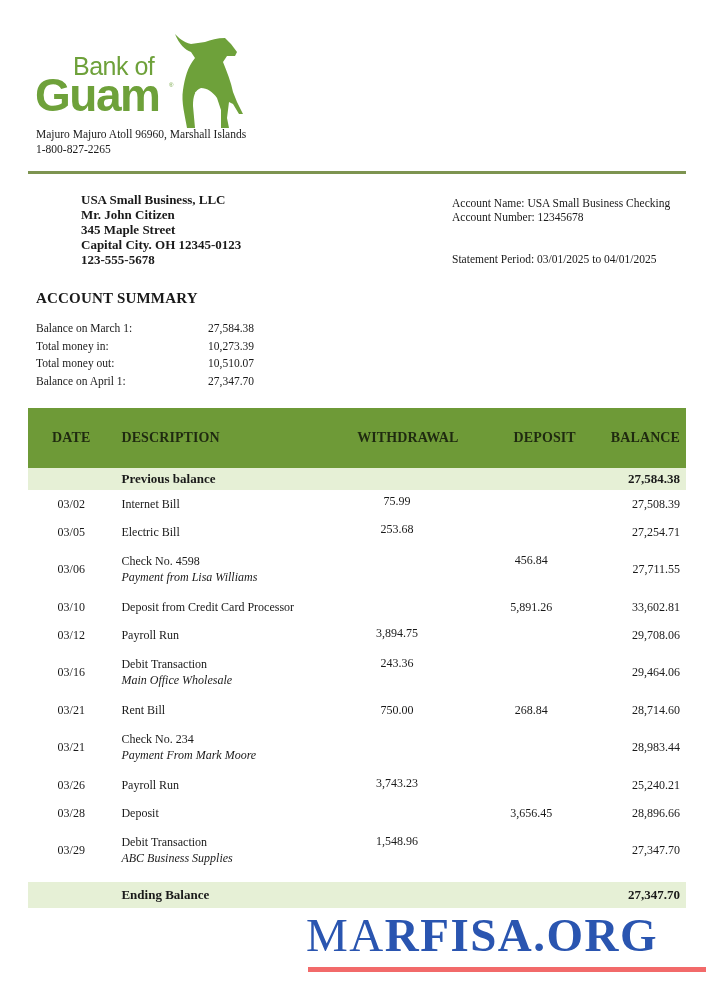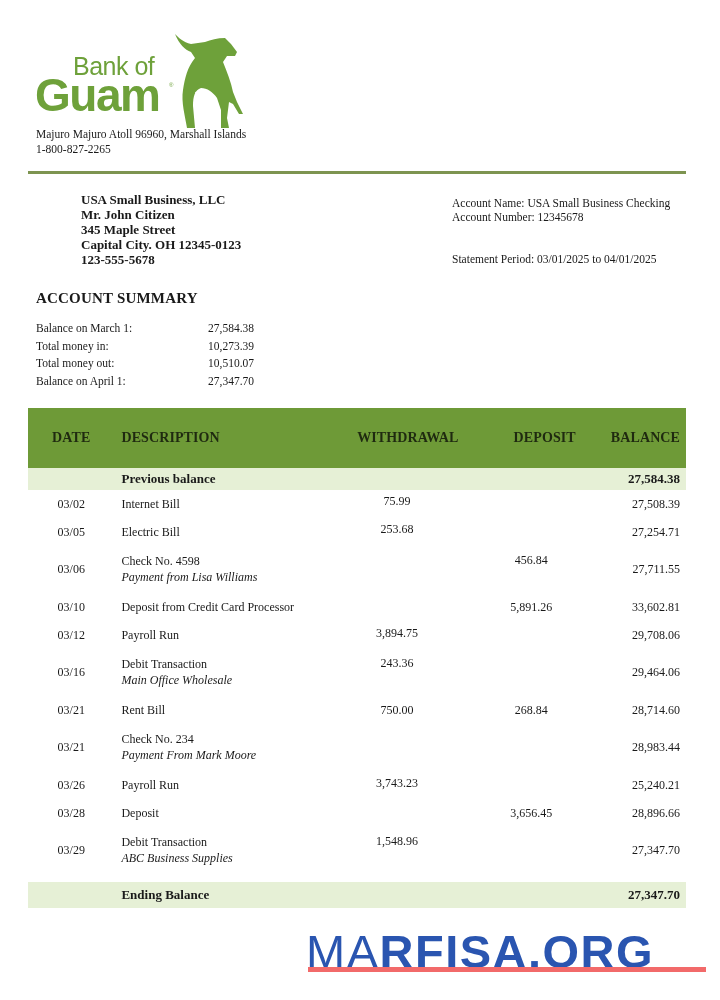--- a/index.html
+++ b/index.html
@@ -43,22 +43,22 @@
   .c-dep { width: 110px; text-align: center; }
   .c-bal { width: 84px; text-align: right; padding-right: 6px !important; }
   .txn tr.shade td { background: #e6f0d6; font-weight: bold; font-size: 13px; height: 22px; }
   .txn tr.single td { height: 28px; font-size: 12px; }
   .txn tr.double td { height: 47px; font-size: 12px; }
   .txn tr.double .sub { font-style: italic; margin-top: 1px; display: block; }
   .txn td .amt-top { position: relative; top: -9px; }
   .txn tr.spacer td { height: 8px; }
   .date-cell { font-size: 13px; }
 
-  .watermark { position: absolute; left: 306px; top: 912px; font-family: Liberation Sans, sans-serif;
-               font-size: 47px; color: #2a55b0; letter-spacing: 1.5px; line-height: 1; margin-top: 16px; }
+  .watermark { position: absolute; left: 306px; top: 912px; font-family: Liberation Serif, serif;
+               font-size: 47px; color: #2a55b0; letter-spacing: 1.5px; line-height: 1; }
   .watermark .b { font-weight: bold; }
   .watermark-underline { position: absolute; left: 308px; top: 967px; width: 398px; height: 5px; background: #f26a6a; }
 </style>
 </head>
 <body>
 
 <div class="logo">
   <span class="bank-of">Bank of</span>
   <span class="guam">Guam</span>
   <span class="reg">®</span>

